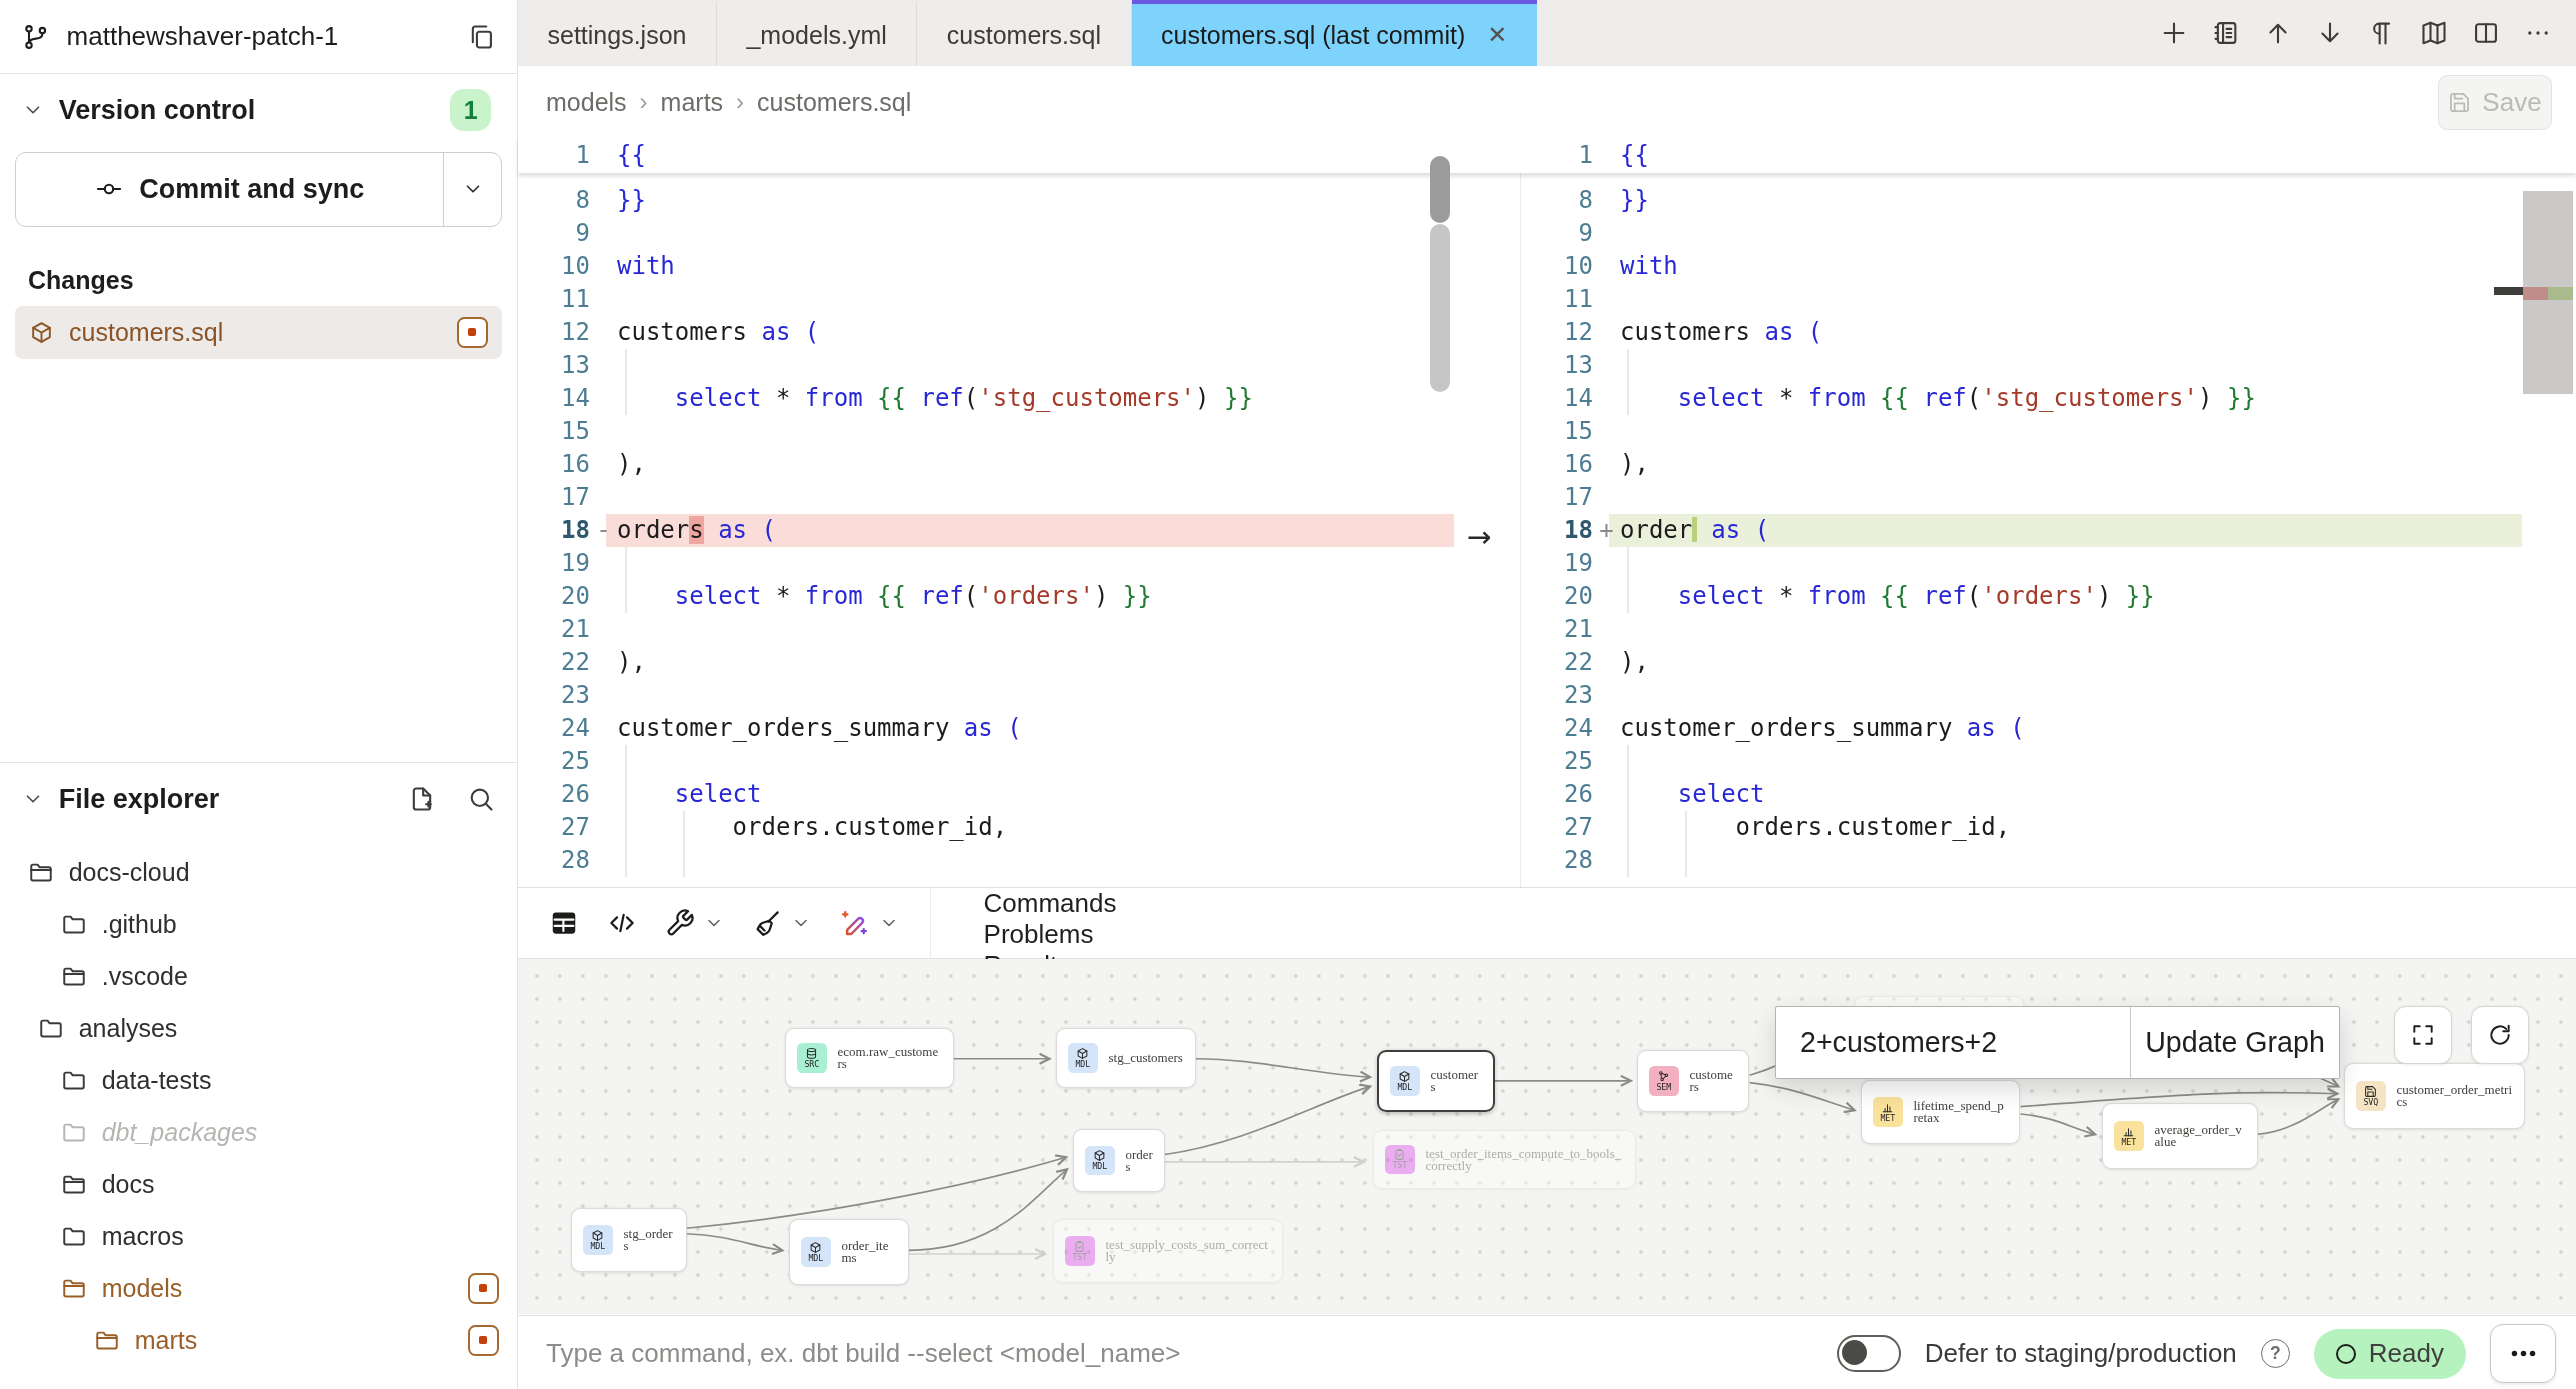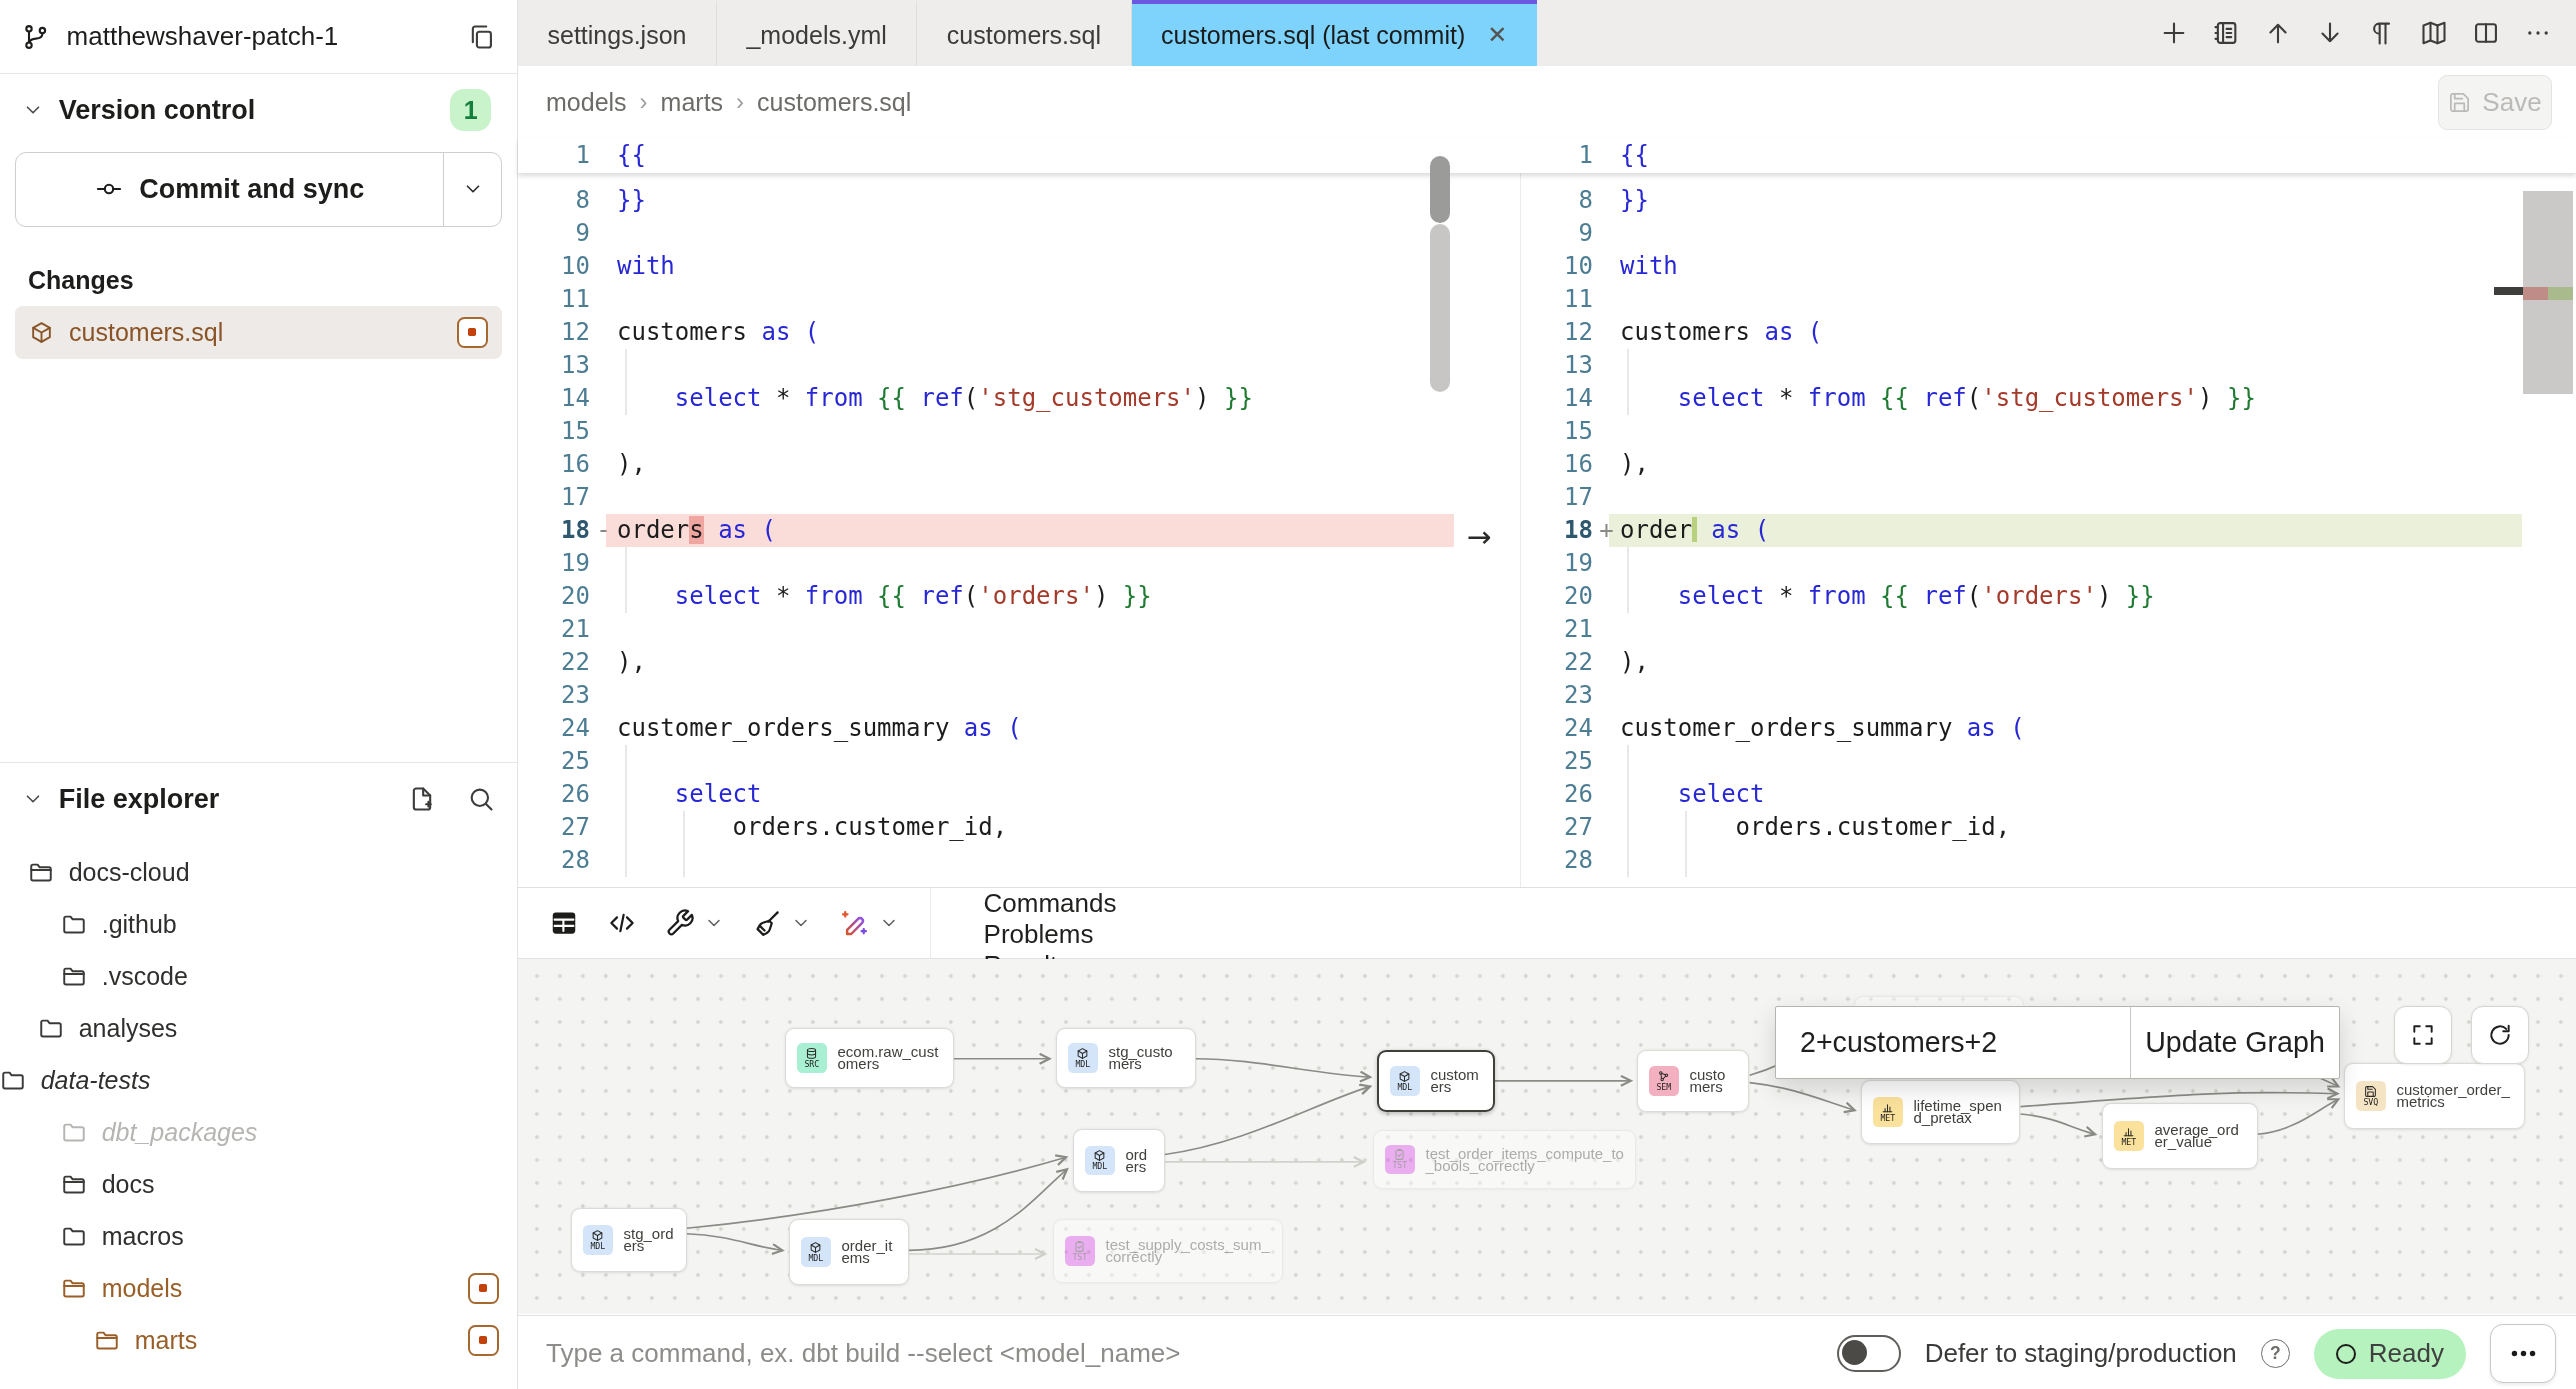--- a/index.html
+++ b/index.html
@@ -106,21 +106,21 @@
   .canvas{position:absolute;left:0;right:0;top:71px;bottom:0;background:#f4f4f2;background-image:radial-gradient(circle,#d4d4cf 1.8px,transparent 2.2px);background-size:23px 23px;background-position:7.4px 5.5px;overflow:hidden;}
   .canvas svg.edges{position:absolute;left:0;top:0;}
   .lnode{position:absolute;background:#fff;border:1.4px solid #dcdbd7;border-radius:9.2px;box-shadow:0 0.9px 2.8px rgba(0,0,0,.1);display:flex;align-items:center;gap:11px;padding:0 11px;box-sizing:border-box;}
   .lnode.sel{border:2.3px solid #3f3f3b;box-shadow:0 1.8px 4.6px rgba(0,0,0,.22);}
   .lnode.faded{opacity:.4;}
   .chip{width:29.5px;height:29.5px;border-radius:5.5px;flex:none;display:flex;flex-direction:column;align-items:center;justify-content:center;}
   .chip svg{width:13px;height:13px;stroke:#2b2b28;fill:none;stroke-width:1.9;stroke-linecap:round;stroke-linejoin:round;}
   .chip span{font-family:"DejaVu Sans Mono",monospace;font-size:8.3px;color:#1f1f1d;line-height:9.2px;letter-spacing:-0.2px;}
   .c-SRC{background:#a9efd3;} .c-MDL{background:#d4e4f9;} .c-SEM{background:#f2b0c1;}
   .c-MET{background:#fae29c;} .c-SVQ{background:#f4e4c3;} .c-TST{background:#d946ef;}
-  .nlab{font-size:15px;line-height:12px;color:#40403c;word-break:break-all;}
+  .nlab{font-size:13px;line-height:12px;color:#40403c;word-break:break-all;font-family:Liberation Serif, serif;}
   .overlay{position:absolute;display:flex;background:#fff;border:1.8px solid #b5b5b0;border-radius:2px;box-shadow:0 9.2px 24px rgba(0,0,0,.14);box-sizing:border-box;z-index:10;}
   .ov-q{flex:1;display:flex;align-items:center;padding:0 24px;font-size:28.6px;color:#1f1f1e;}
   .ov-btn{width:208px;border-left:1.8px solid #c9c9c5;display:flex;align-items:center;justify-content:center;font-size:28.6px;font-weight:500;color:#1f1f1e;}
   .cv-btn{position:absolute;width:56px;height:56px;background:#fff;border:1.4px solid #d6d6d2;border-radius:12px;display:flex;align-items:center;justify-content:center;z-index:10;box-shadow:0 0.9px 2.8px rgba(0,0,0,.08);}
   .cv-btn .ic{width:26px;height:26px;color:#1f1f1d;}
 
   
   .cmdbar{position:absolute;left:518px;top:1315px;right:0;height:61px;border-top:0.9px solid #e3e2e0;background:#fff;box-sizing:border-box;}
   .cmd-ph{position:absolute;left:28px;top:0;height:75px;display:flex;align-items:center;font-size:26px;color:#8e8c89;}
   .cmd-right{position:absolute;right:20px;top:0;height:75px;display:flex;align-items:center;gap:24px;}
@@ -251,21 +251,21 @@
           <span class="tl">.vscode</span>
         </div>
         <div class="trow" style="padding-left: 38px;">
           <span class="ic">
             <svg viewBox="0 0 24 24">
               <path d="M3 6.8c0-.9.7-1.6 1.6-1.6h4.2l2 2.5h8.6c.9 0 1.6.7 1.6 1.6v8.9c0 .9-.7 1.6-1.6 1.6H4.6c-.9 0-1.6-.7-1.6-1.6z"></path>
             </svg>
           </span>
           <span class="tl">analyses</span>
         </div>
-        <div class="trow" style=" font-style: italic;">
+        <div class="trow" style="padding-left: 61px;">
           <span class="ic">
             <svg viewBox="0 0 24 24">
               <path d="M3 6.8c0-.9.7-1.6 1.6-1.6h4.2l2 2.5h8.6c.9 0 1.6.7 1.6 1.6v8.9c0 .9-.7 1.6-1.6 1.6H4.6c-.9 0-1.6-.7-1.6-1.6z"></path>
             </svg>
           </span>
           <span class="tl">data-tests</span>
         </div>
         <div class="trow muted" style="padding-left: 61px;">
           <span class="ic">
             <svg viewBox="0 0 24 24">

